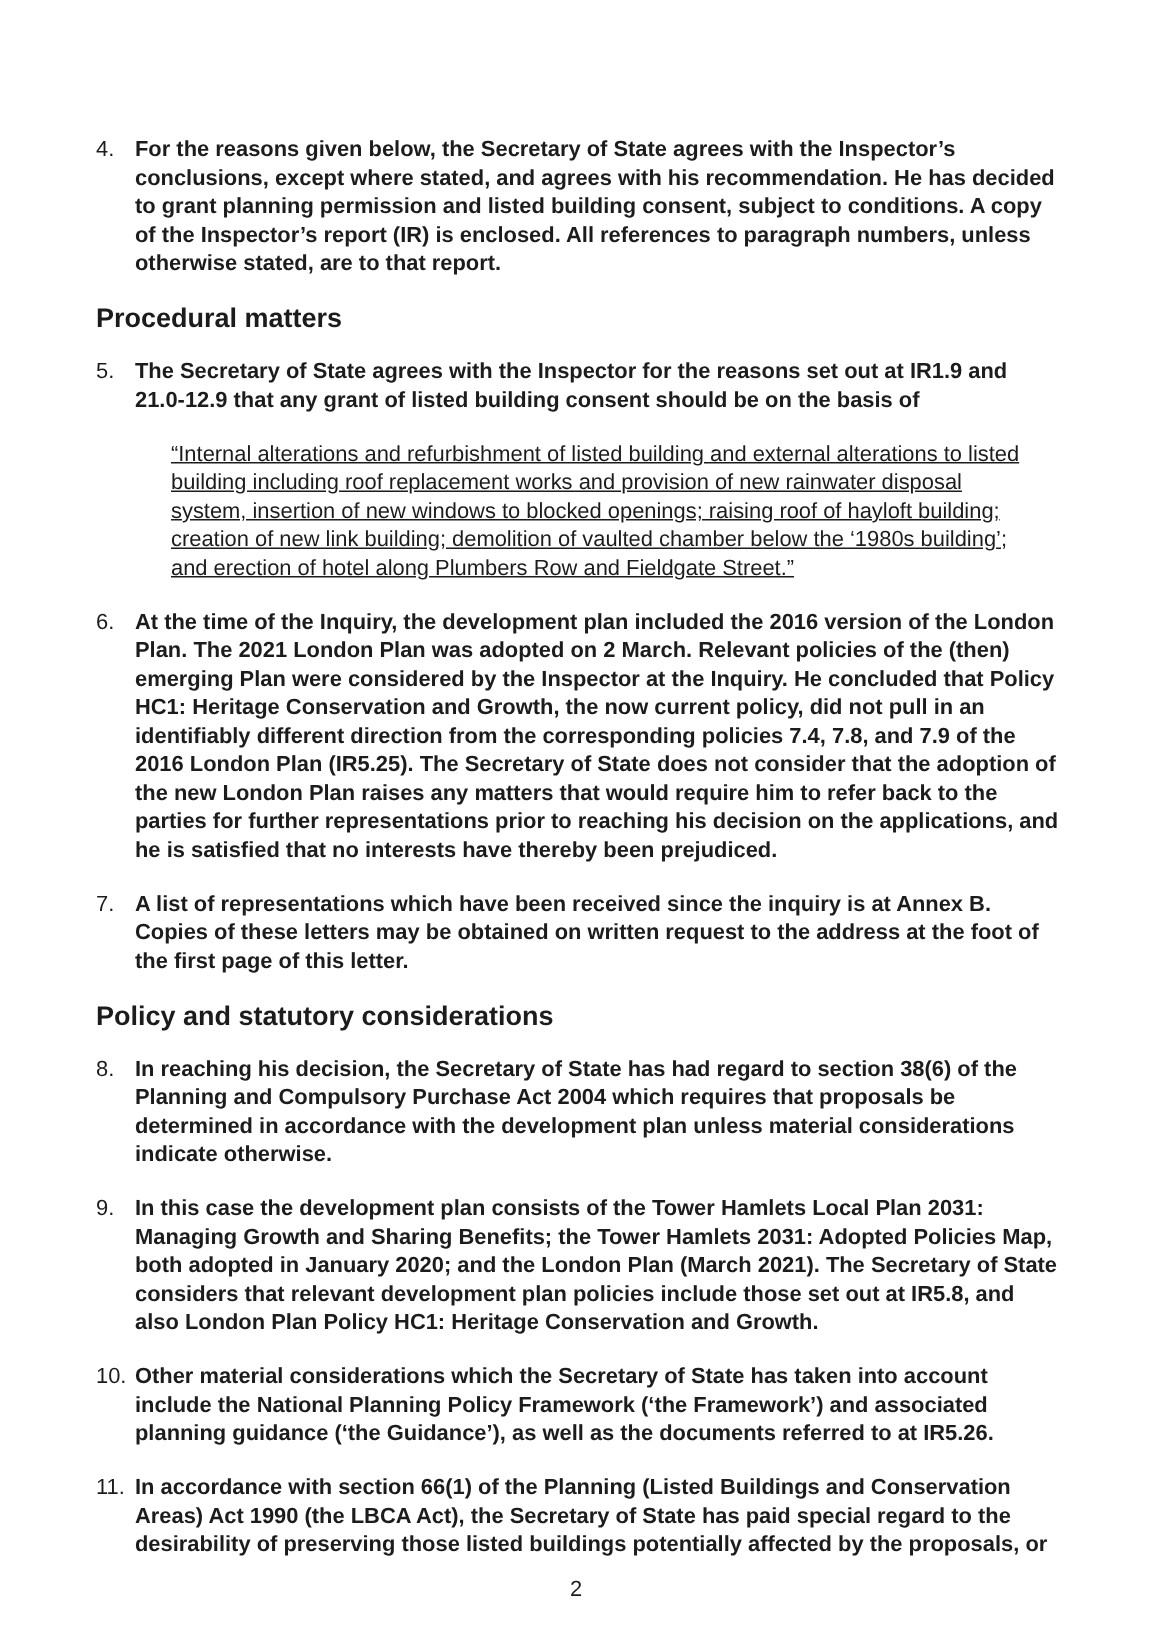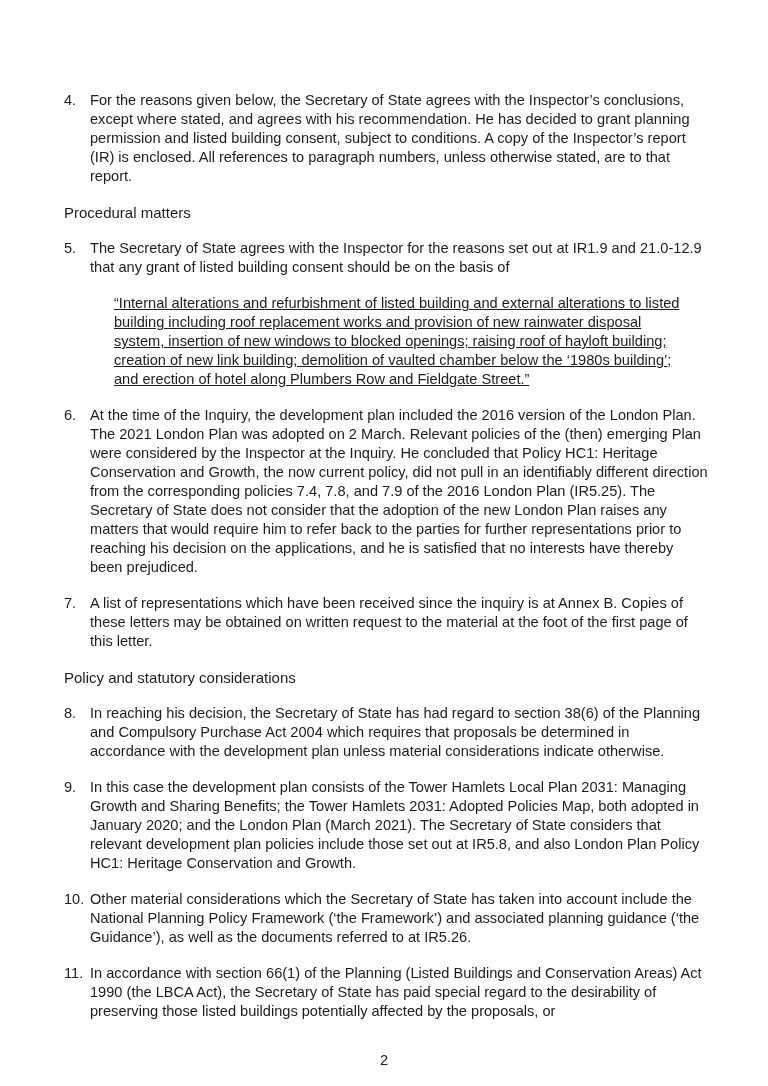--- a/index.html
+++ b/index.html
@@ -26,24 +26,25 @@
   }
   .para {
     display: flex;
     margin: 0 0 17px 0;
   }
   .para .num {
     flex: 0 0 26px;
   }
   .para .txt {
     flex: 1;
+    font-weight: bold;
   }
   .heading {
-    font-weight: normal;
-    font-size: 15px;
+    font-weight: bold;
+    font-size: 18px;
     line-height: 19px;
     margin: 0 0 17px 0;
   }
   .quote {
     margin: 0 0 17px 50px;
     width: 578px;
     text-decoration: underline;
   }
   .page-number {
     position: absolute;
@@ -74,21 +75,21 @@
     <div class="quote">“Internal alterations and refurbishment of listed building and external alterations to listed building including roof replacement works and provision of new rainwater disposal system, insertion of new windows to blocked openings; raising roof of hayloft building; creation of new link building; demolition of vaulted chamber below the ‘1980s building’; and erection of hotel along Plumbers Row and Fieldgate Street.”</div>
 
 
     <div class="para">
       <span class="num">6.</span>
       <span class="txt">At the time of the Inquiry, the development plan included the 2016 version of the London Plan. The 2021 London Plan was adopted on 2 March. Relevant policies of the (then) emerging Plan were considered by the Inspector at the Inquiry. He concluded that Policy HC1: Heritage Conservation and Growth, the now current policy, did not pull in an identifiably different direction from the corresponding policies 7.4, 7.8, and 7.9 of the 2016 London Plan (IR5.25). The Secretary of State does not consider that the adoption of the new London Plan raises any matters that would require him to refer back to the parties for further representations prior to reaching his decision on the applications, and he is satisfied that no interests have thereby been prejudiced.</span>
     </div>
 
     <div class="para">
       <span class="num">7.</span>
-      <span class="txt">A list of representations which have been received since the inquiry is at Annex B. Copies of these letters may be obtained on written request to the material at the foot of the first page of this letter.</span>
+      <span class="txt">A list of representations which have been received since the inquiry is at Annex B. Copies of these letters may be obtained on written request to the address at the foot of the first page of this letter.</span>
     </div>
 
     <div class="heading">Policy and statutory considerations</div>
 
     <div class="para">
       <span class="num">8.</span>
       <span class="txt">In reaching his decision, the Secretary of State has had regard to section 38(6) of the Planning and Compulsory Purchase Act 2004 which requires that proposals be determined in accordance with the development plan unless material considerations indicate otherwise.</span>
     </div>
 
     <div class="para">

